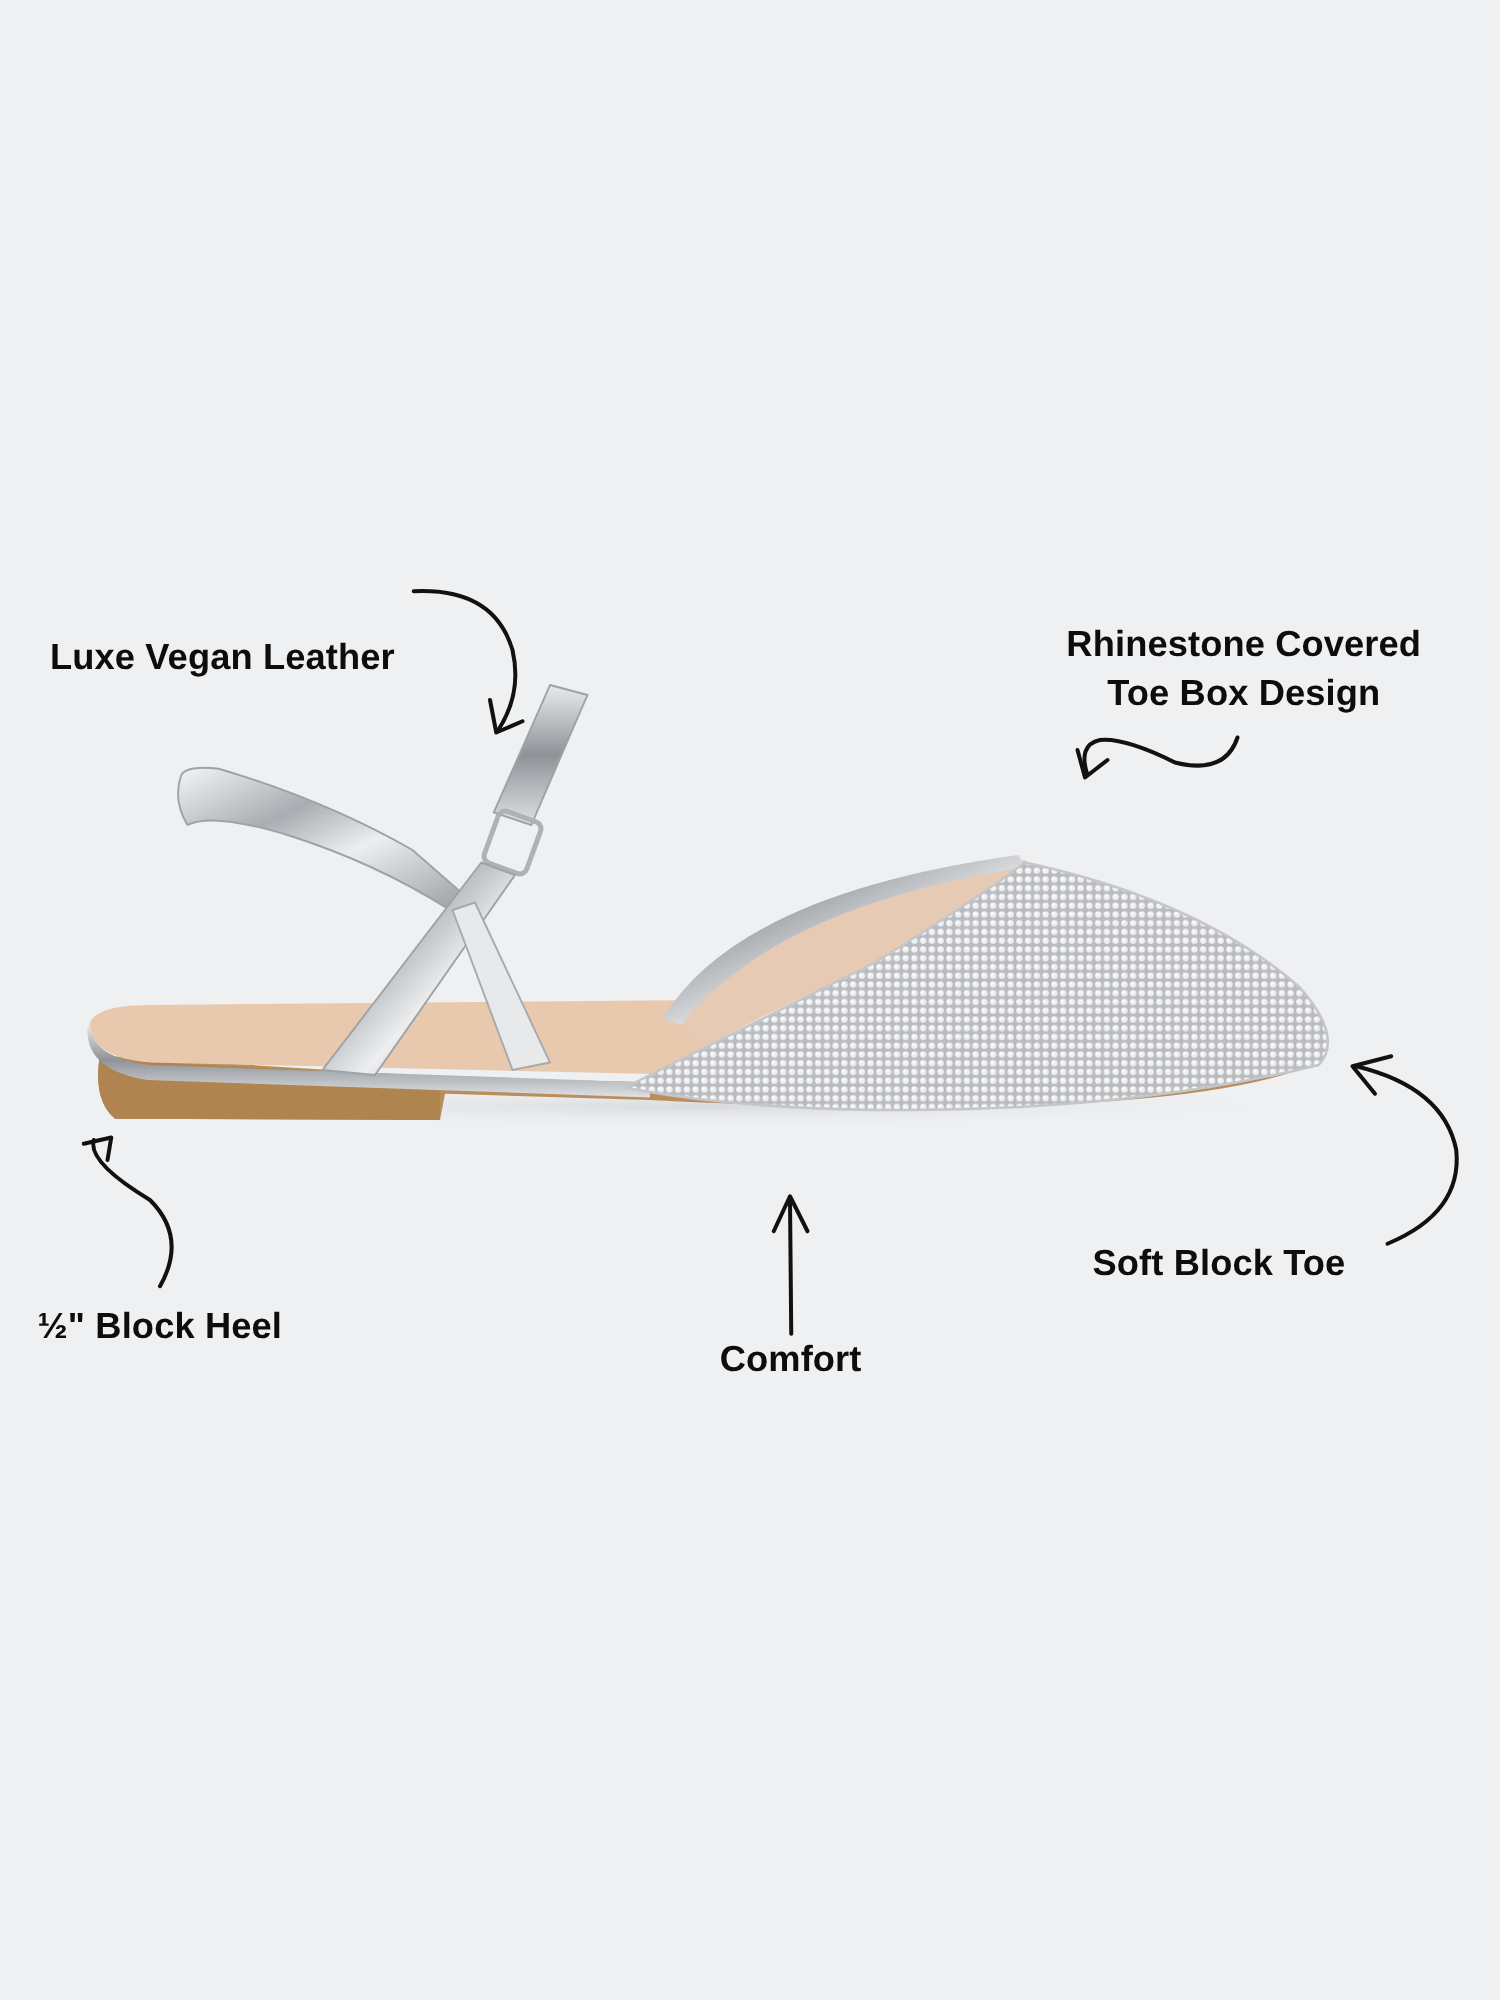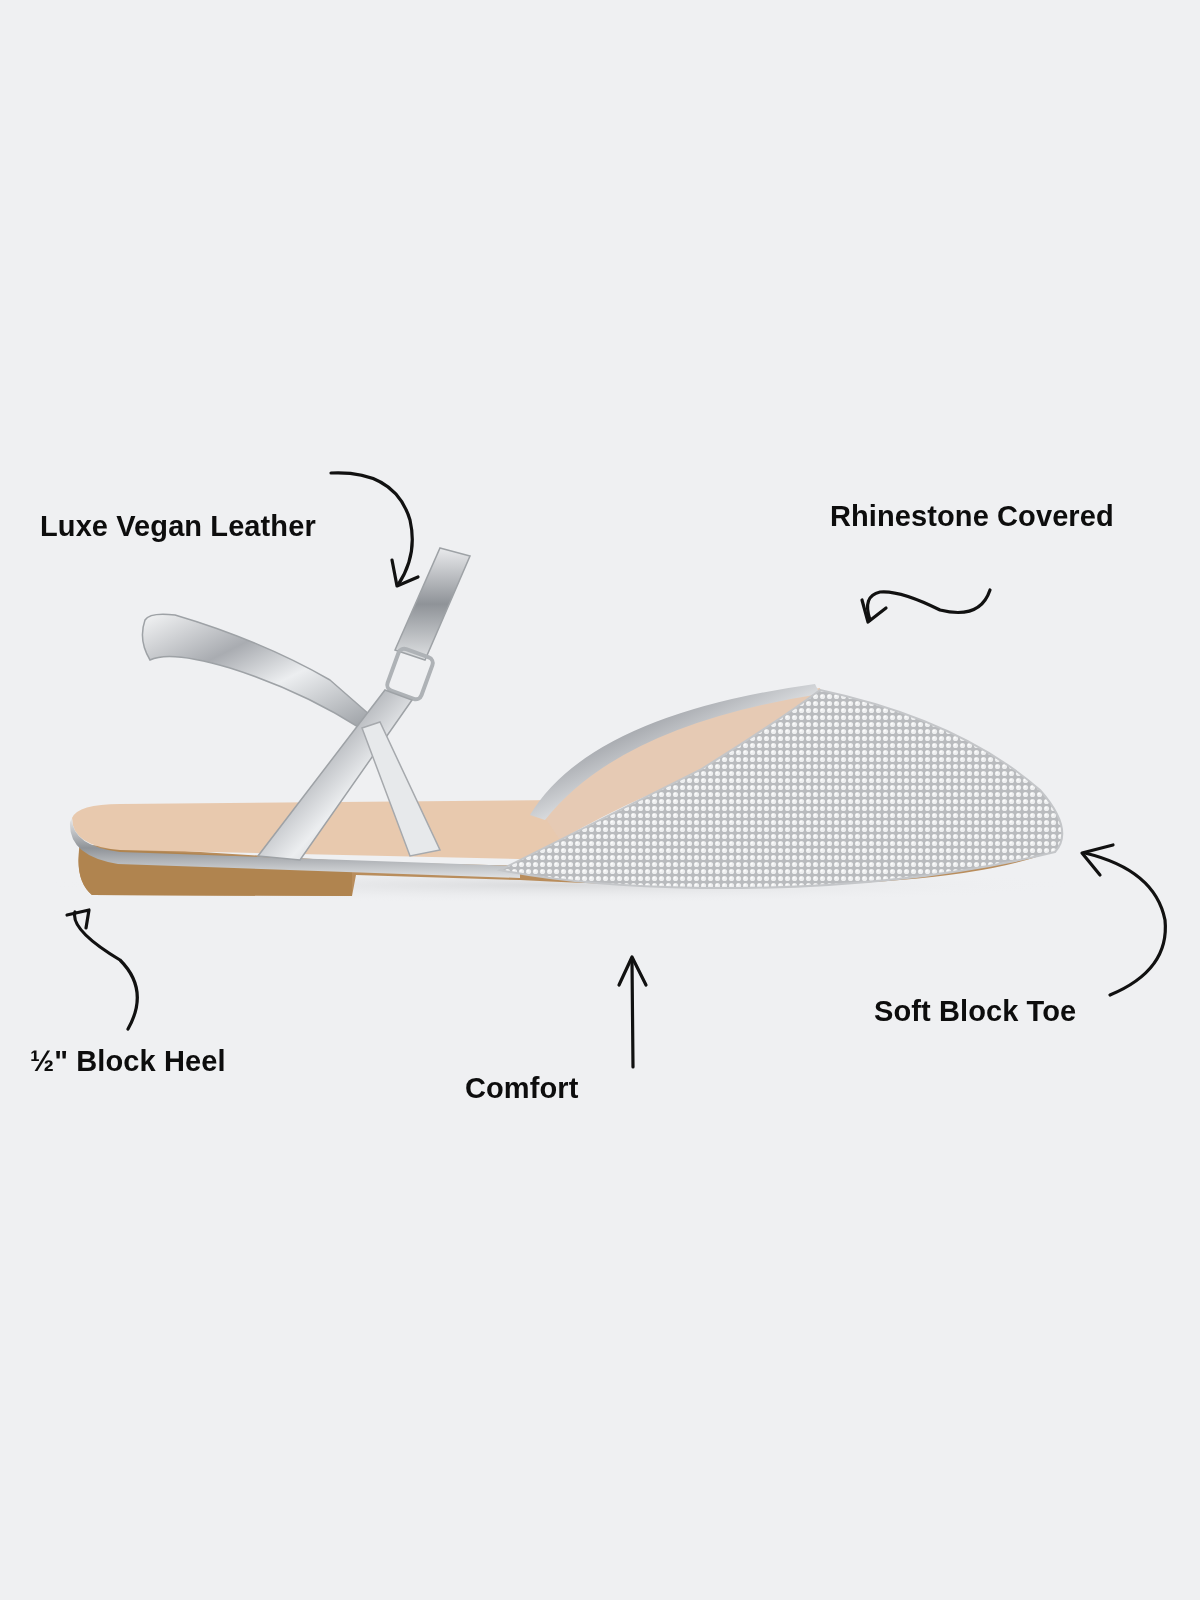--- a/index.html
+++ b/index.html
@@ -7,21 +7,21 @@
     width:1200px; height:1600px; overflow:hidden;
     background:#eff0f2;
     font-family:"Liberation Sans", "DejaVu Sans", sans-serif;
     position:relative;
   }
   .label {
     position:absolute; font-weight:700; color:#0d0d0d;
     font-size:29px; line-height:39px; white-space:nowrap;
     letter-spacing:0.1px;
   }
-  .label.center { text-align:left; }
+  .label.center { text-align:center; }
   svg.layer { position:absolute; left:0; top:0; }
 </style>
 </head>
 <body>
 
 <svg class="layer" width="1200" height="1600" viewBox="0 0 1200 1600">
   <defs>
     <pattern id="rs" width="7" height="7" patternUnits="userSpaceOnUse">
       <rect width="7" height="7" fill="#b9bbbe"></rect>
       <circle cx="3.5" cy="3.5" r="2.6" fill="#eeeff0"></circle>
@@ -98,20 +98,21 @@
     </g>
   </g>
 </svg>
 
 <div class="label" style="left:40px; top:507px;text-align:center;">
   <span>Luxe Vegan Leather</span>
 </div>
 
 <div class="label center" style="left:830px; top:497px; width:330px;">
   <div>Rhinestone Covered</div>
+  <div>Toe Box Design</div>
 </div>
 
 <div class="label" style="left:30px; top:1042px;">
   <span>½" Block Heel</span>
 </div>
 
 <div class="label center" style="left:465px; top:1069px; width:335px;">
   <div>Comfort</div>
 </div>
 

